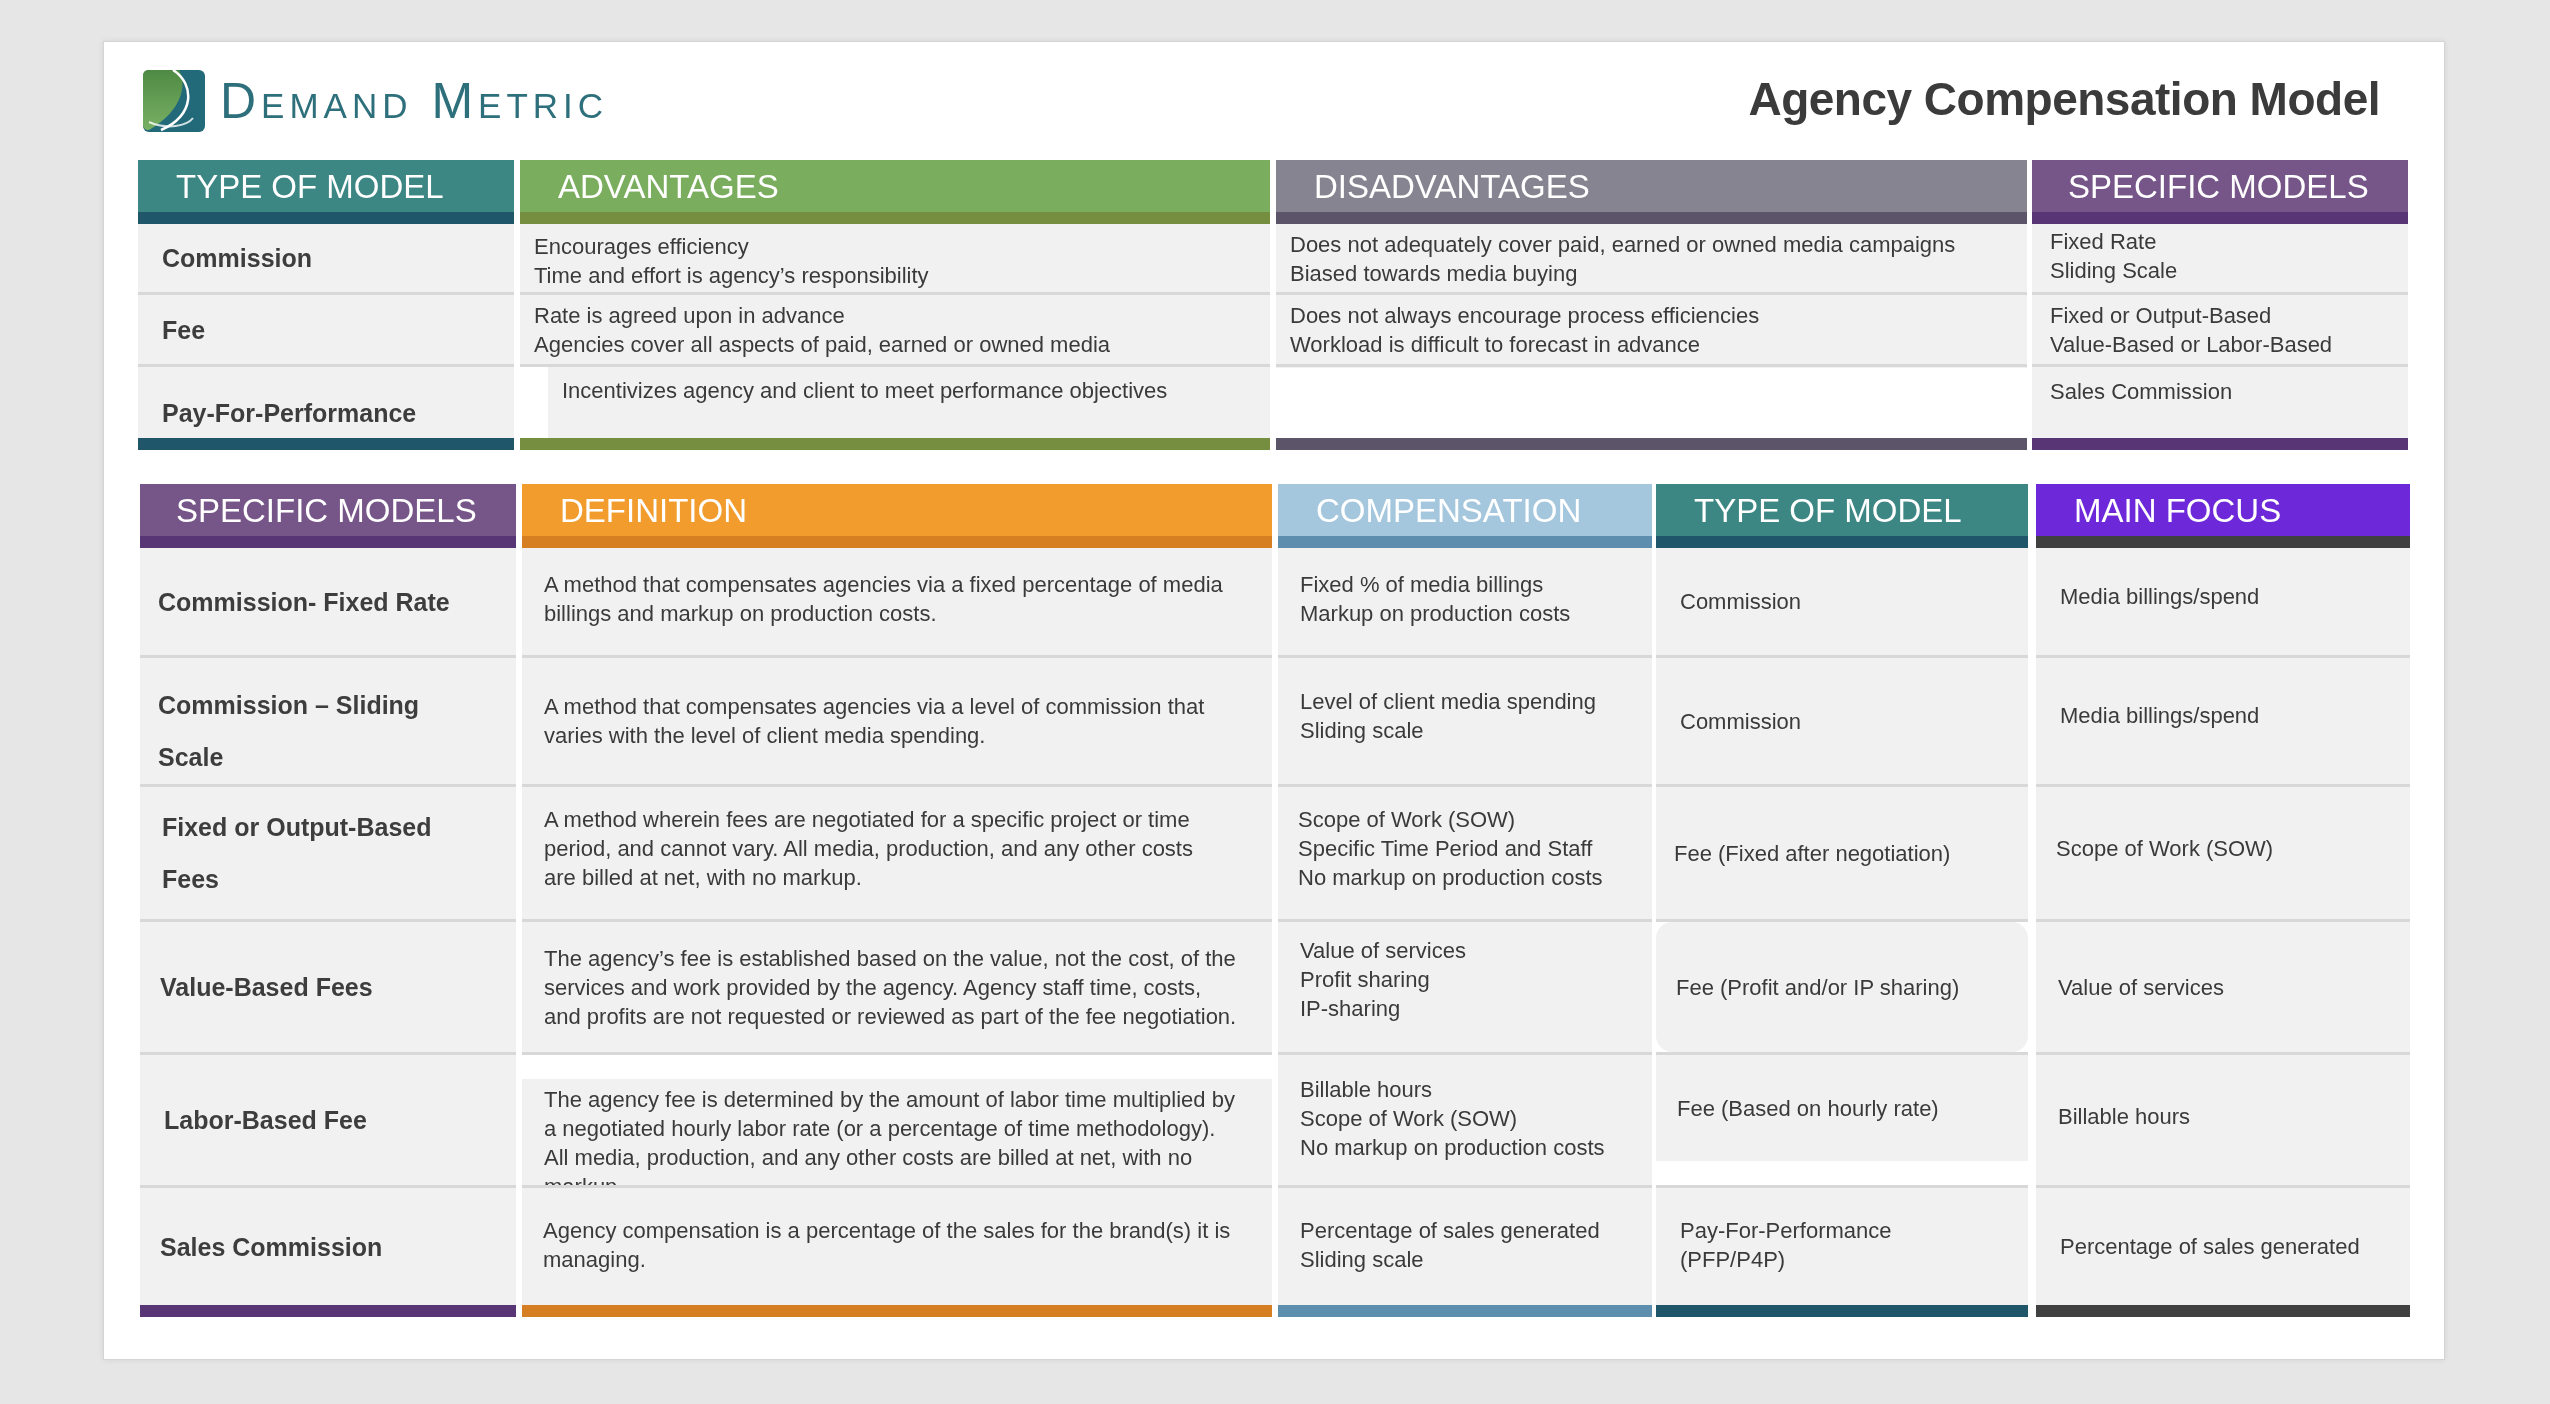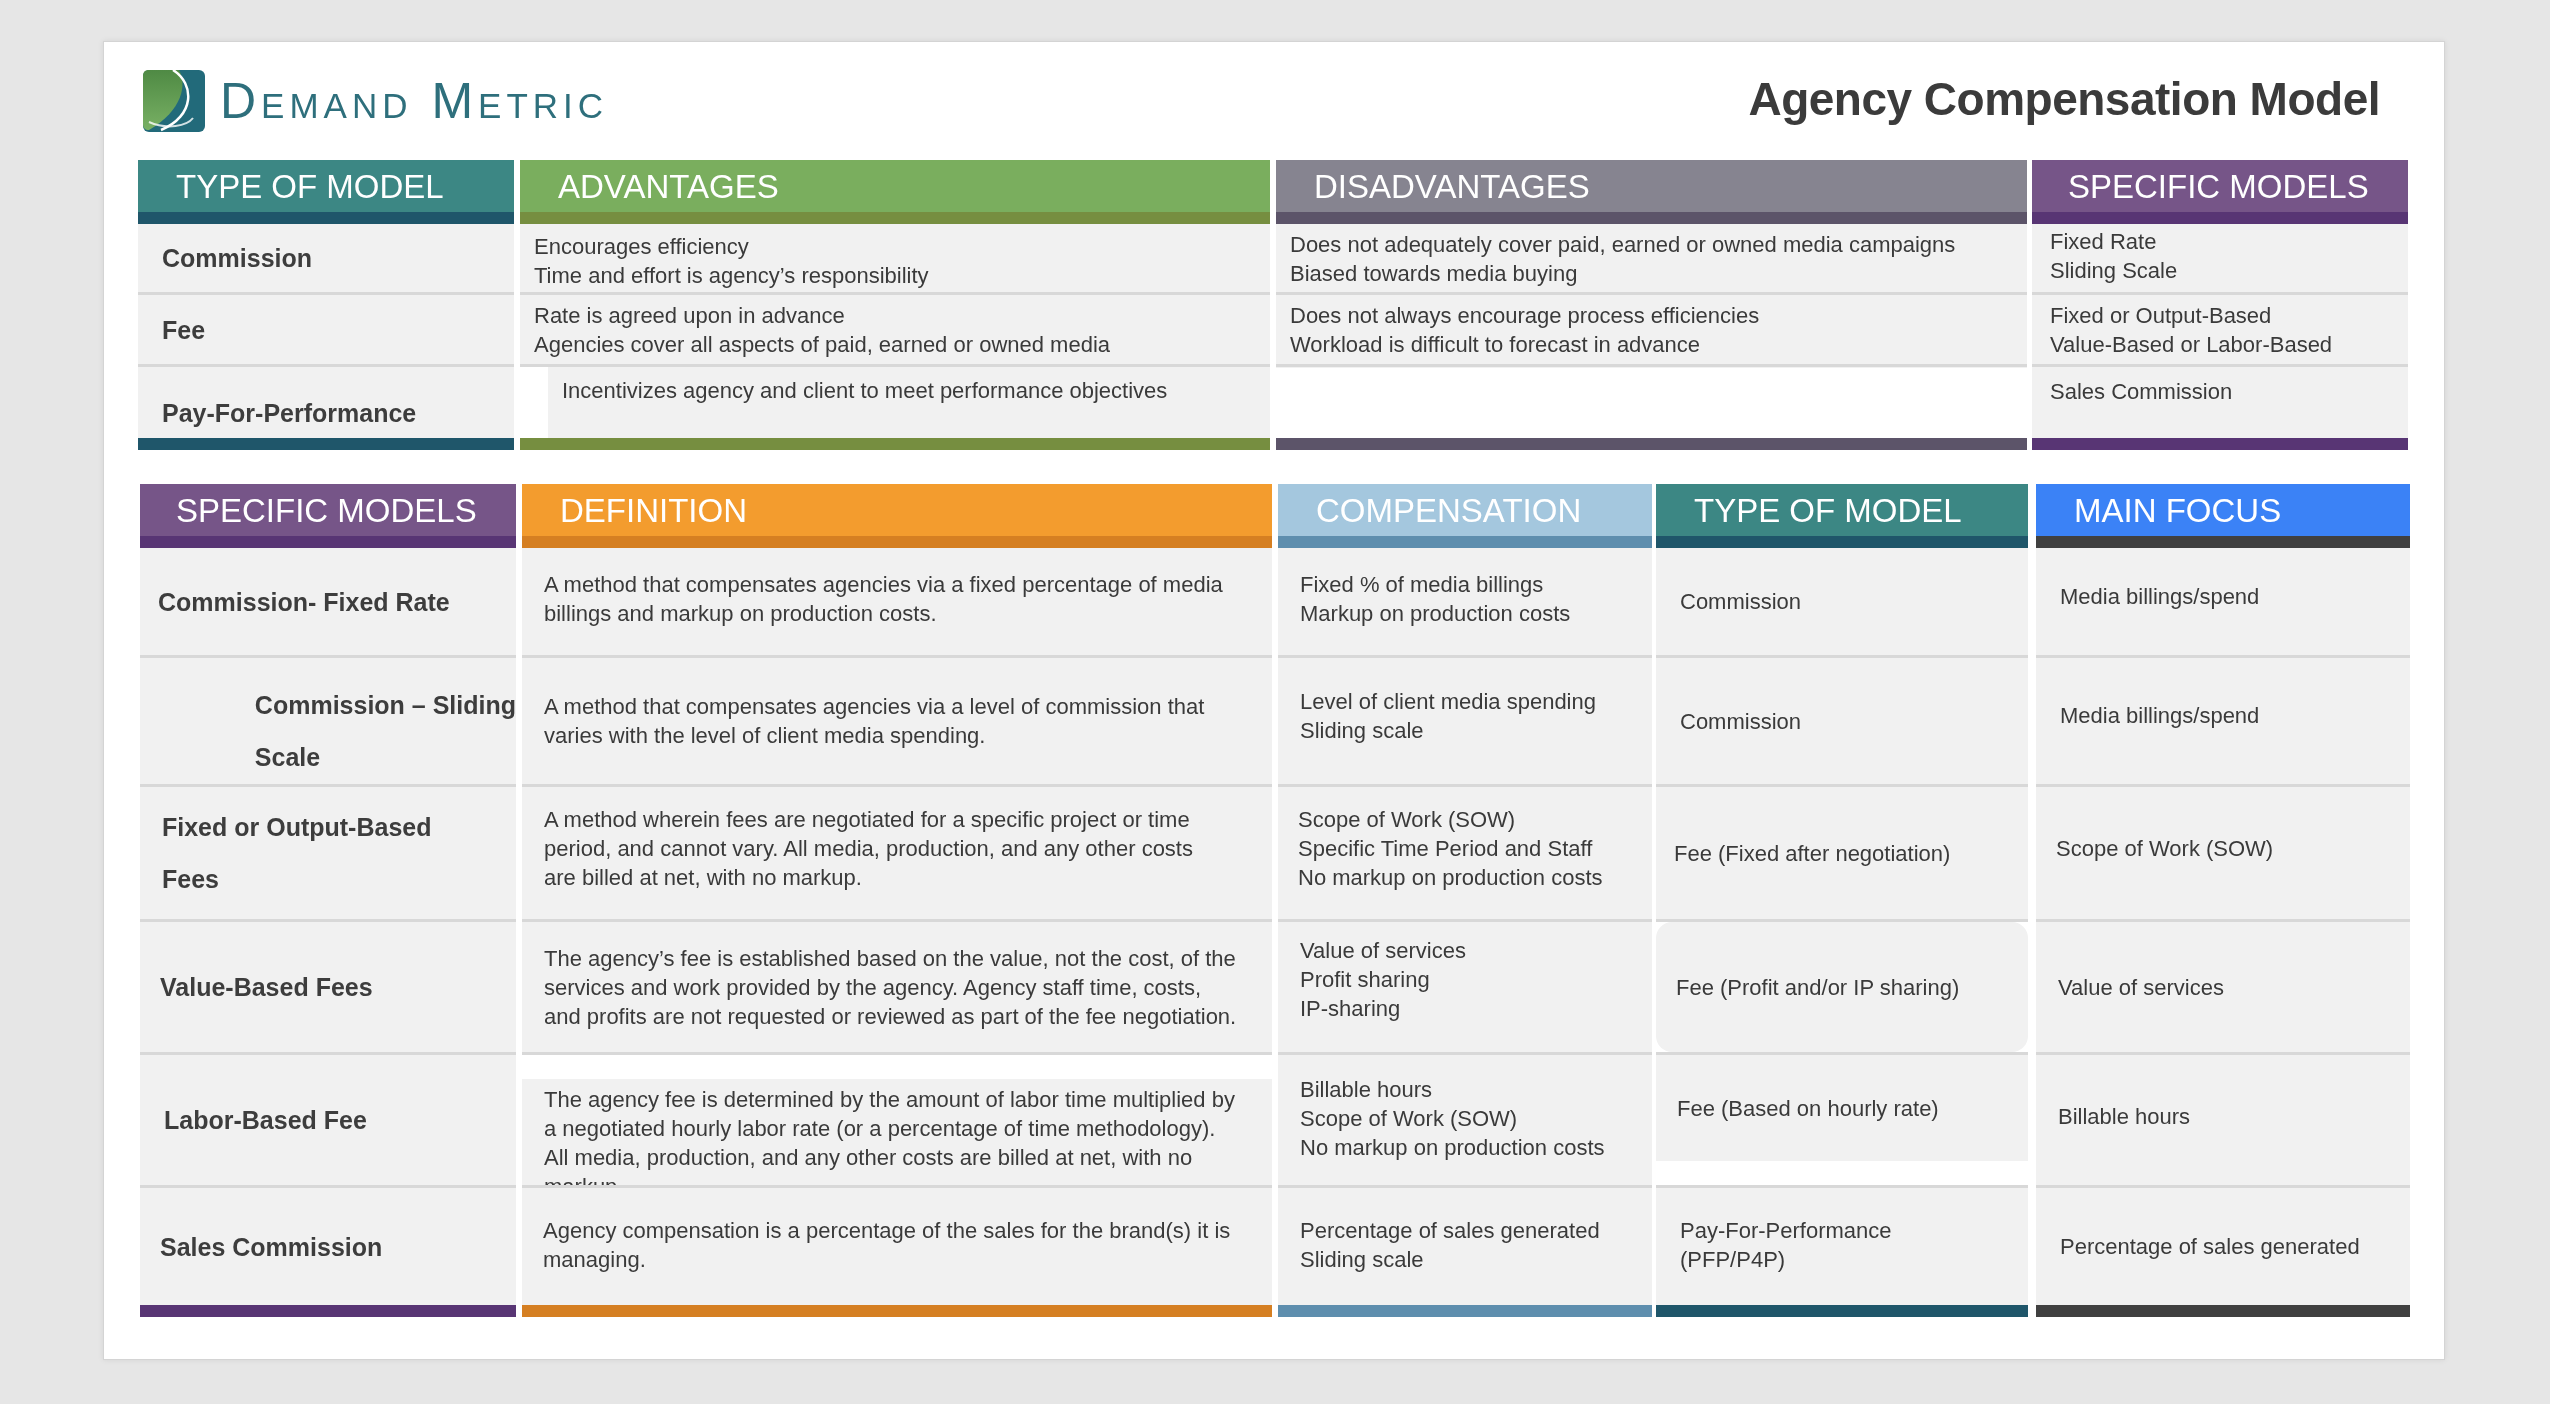--- a/index.html
+++ b/index.html
@@ -149,21 +149,21 @@
 
 <div class="col" style="left:140px; top:484px; width:376px; height:834px;">
   <div class="hdr" style="background:#765588; padding-left:36px;">
     <span class="t">SPECIFIC MODELS</span>
     <div class="strip" style="background:#583574;"></div>
   </div>
   <div class="cell bold" style="top:64px; height:107px; padding-left:18px;">
       <span class="txt">Commission- Fixed Rate</span>
     </div>
   <div class="sep" style="top:171px;"></div>
-  <div class="cell bold" style="top:174px; height:145px; padding-left:18px;justify-content:flex-end;">
+  <div class="cell bold" style="top:174px; height:145px; padding-left:18px;">
       <span class="txt">Commission – Sliding
 Scale</span>
     </div>
   <div class="sep" style="top:300px;"></div>
   <div class="cell bold" style="top:303px; height:132px; padding-left:22px;">
       <span class="txt">Fixed or Output-Based
 Fees</span>
     </div>
   <div class="sep" style="top:435px;"></div>
   <div class="cell bold" style="top:438px; height:130px; padding-left:20px;">
@@ -287,21 +287,21 @@
     </div>
   <div class="sep" style="top:701px;"></div>
   <div class="cell top" style="top:704px; height:117px; padding-left:24px; padding-top:28px;">
       <span class="txt">Pay-For-Performance
 (PFP/P4P)</span>
     </div>
   <div class="foot" style="top:821px; background:#1f566a;"></div>
 </div>
 
 <div class="col" style="left:2036px; top:484px; width:374px; height:834px;">
-  <div class="hdr" style="background:#3b82f6;">
+  <div class="hdr" style="background:#6d28d9;">
     <span class="t">MAIN FOCUS</span>
     <div class="strip" style="background:#404040;"></div>
   </div>
   <div class="cell" style="top:64px; height:107px; padding-left:24px; padding-bottom:10px;">
       <span class="txt">Media billings/spend</span>
     </div>
   <div class="sep" style="top:171px;"></div>
   <div class="cell" style="top:174px; height:126px; padding-left:24px; padding-bottom:12px;">
       <span class="txt">Media billings/spend</span>
     </div>

